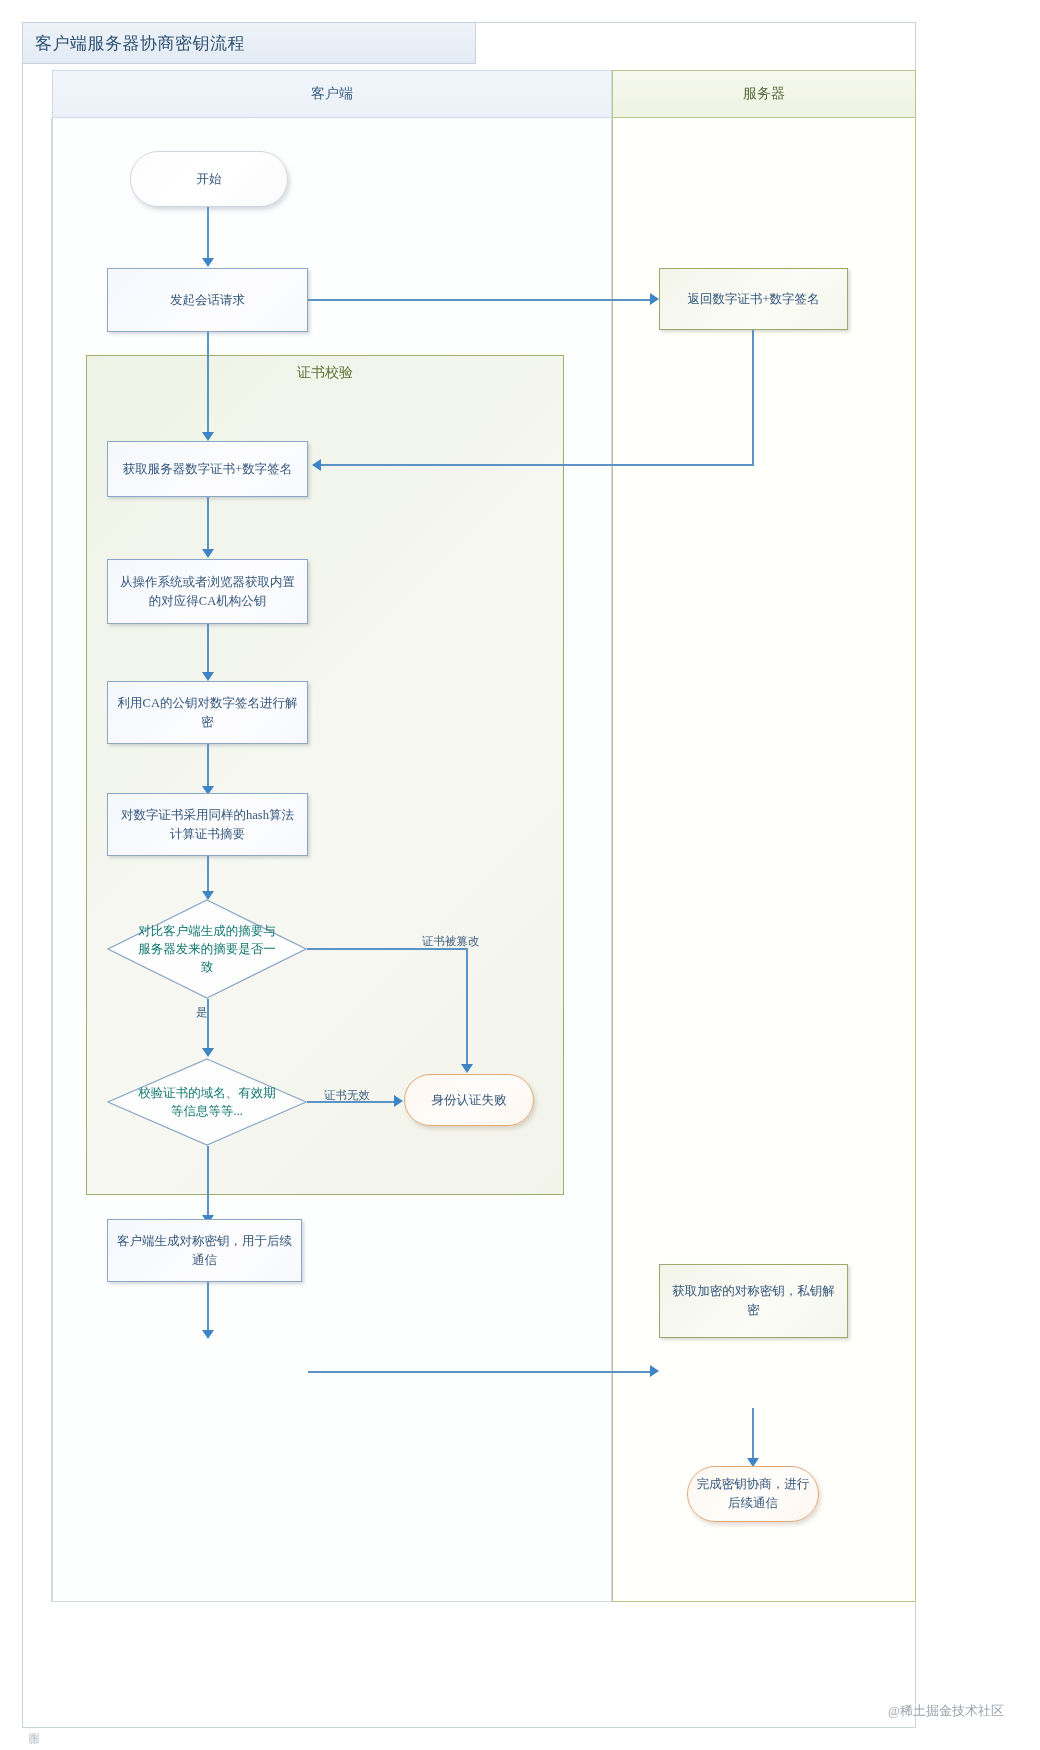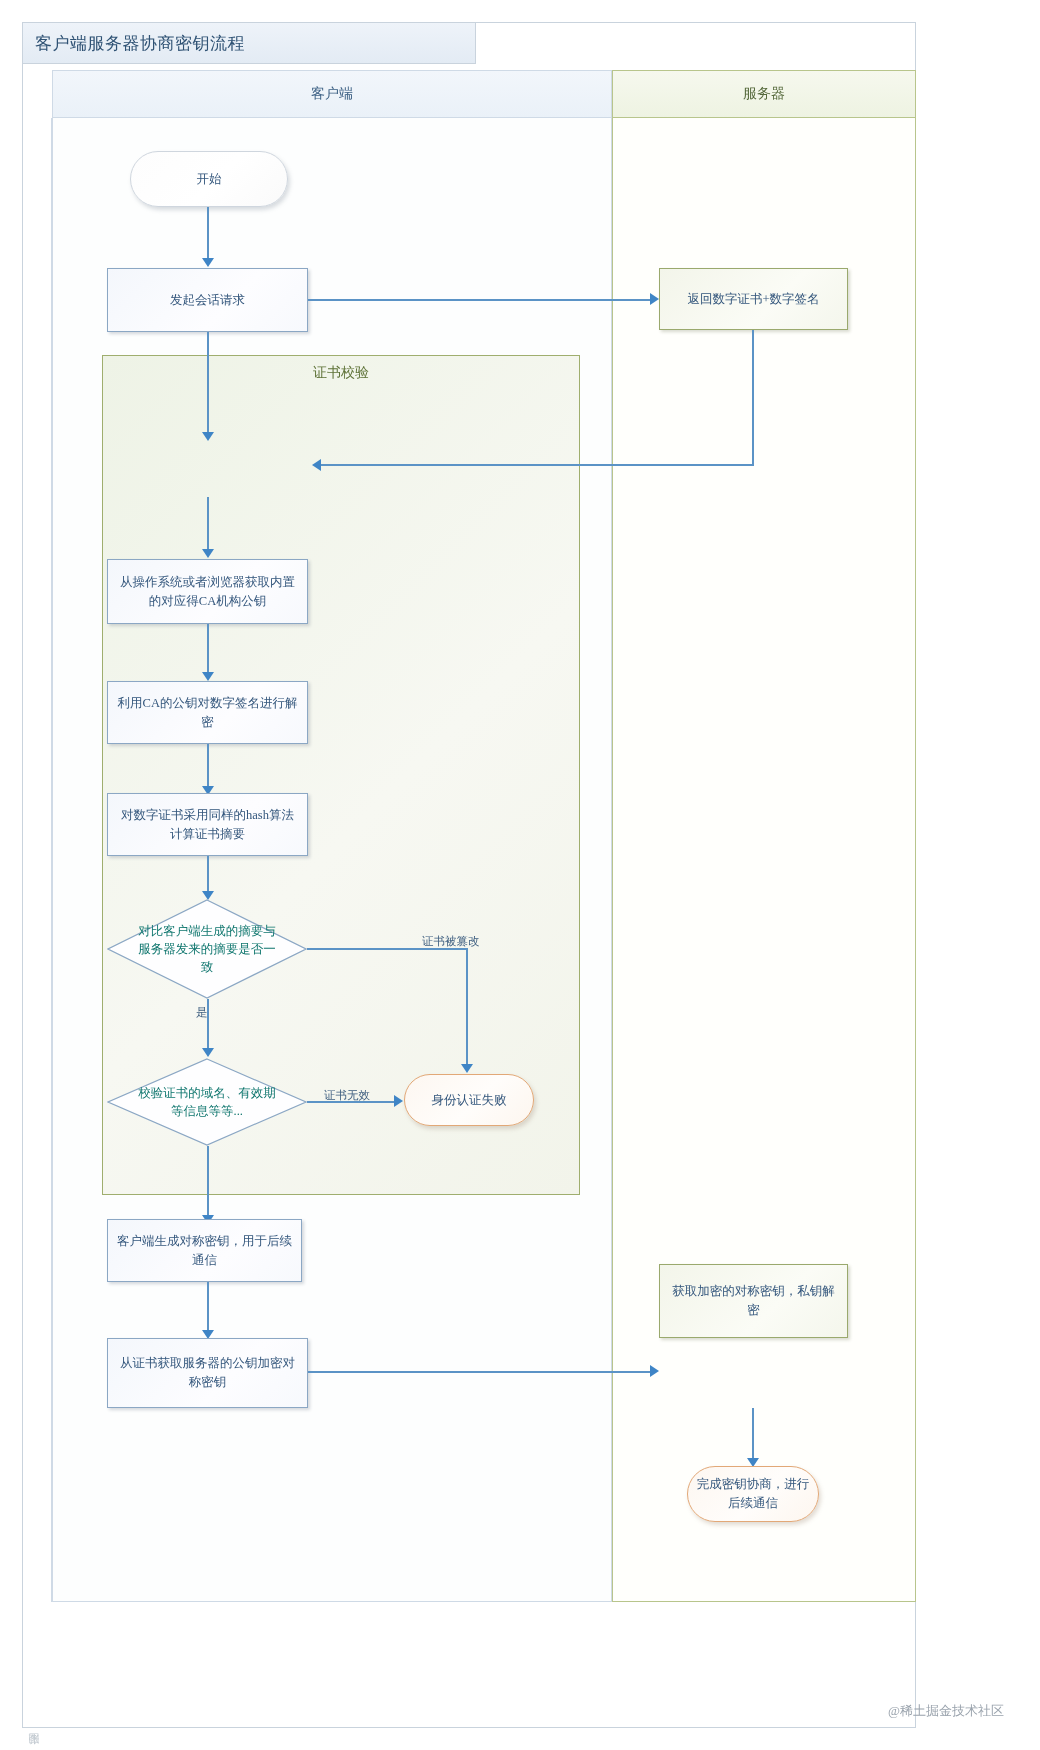--- a/index.html
+++ b/index.html
@@ -62,21 +62,20 @@
   .lane-divider{
     position:absolute;left:24px;top:118px;width:28px;height:1484px;
     background:#ffffff;border-right:1px solid #cfdae6;box-sizing:border-box;
   }
   
   .subgroup{
     position:absolute;left:86px;top:355px;width:478px;height:840px;
     background:linear-gradient(135deg,#eef3e6,#f7f8f2 55%,#f2f4ea);
     border:1px solid #9fae6e;
     box-sizing:border-box;
-    margin-left:16px;
   }
   .subgroup-label{
     position:absolute;left:0;top:8px;width:100%;
     text-align:center;font-size:14px;color:#5d7136;
   }
   
   .node{
     position:absolute;box-sizing:border-box;
     display:flex;align-items:center;justify-content:center;
     text-align:center;font-size:12.5px;color:#33567c;
@@ -191,20 +190,23 @@
     <span>返回数字证书+数字签名</span>
   </div>
 
   <div class="conn vline" style="left:752px;top:330px;height:136px;"></div>
   <div class="conn hline" style="left:320px;top:464px;width:434px;"></div>
   <div class="arrow-left" style="left:312px;top:459px;"></div>
 
   <div class="conn vline" style="left:207px;top:332px;height:104px;"></div>
   <div class="arrow-down" style="left:202px;top:432px;"></div>
 
+  <div class="node proc" style="left:107px;top:441px;width:201px;height:56px;">
+    <span>获取服务器数字证书+数字签名</span>
+  </div>
   <div class="conn vline" style="left:207px;top:497px;height:56px;"></div>
   <div class="arrow-down" style="left:202px;top:549px;"></div>
 
   <div class="node proc" style="left:107px;top:559px;width:201px;height:65px;">
     <span>从操作系统或者浏览器获取内置的对应得CA机构公钥</span>
   </div>
   <div class="conn vline" style="left:207px;top:624px;height:52px;"></div>
   <div class="arrow-down" style="left:202px;top:672px;"></div>
 
   <div class="node proc" style="left:107px;top:681px;width:201px;height:63px;">
@@ -252,23 +254,20 @@
 
   <div class="conn vline" style="left:207px;top:1146px;height:73px;"></div>
   <div class="arrow-down" style="left:202px;top:1215px;"></div>
 
   <div class="node proc" style="left:107px;top:1219px;width:195px;height:63px;">
     <span>客户端生成对称密钥，用于后续通信</span>
   </div>
   <div class="conn vline" style="left:207px;top:1282px;height:52px;"></div>
   <div class="arrow-down" style="left:202px;top:1330px;"></div>
 
-  <div class="node proc" style="left:107px;top:1338px;width:201px;height:70px;">
-    <span>从证书获取服务器的公钥加密对称密钥</span>
-  </div>
 
   <div class="conn hline" style="left:308px;top:1371px;width:344px;"></div>
   <div class="arrow-right" style="left:650px;top:1365px;"></div>
 
   <div class="node proc-green" style="left:659px;top:1264px;width:189px;height:74px;">
     <span>获取加密的对称密钥，私钥解密</span>
   </div>
   <div class="conn vline" style="left:752px;top:1408px;height:54px;"></div>
   <div class="arrow-down" style="left:747px;top:1458px;"></div>
 

